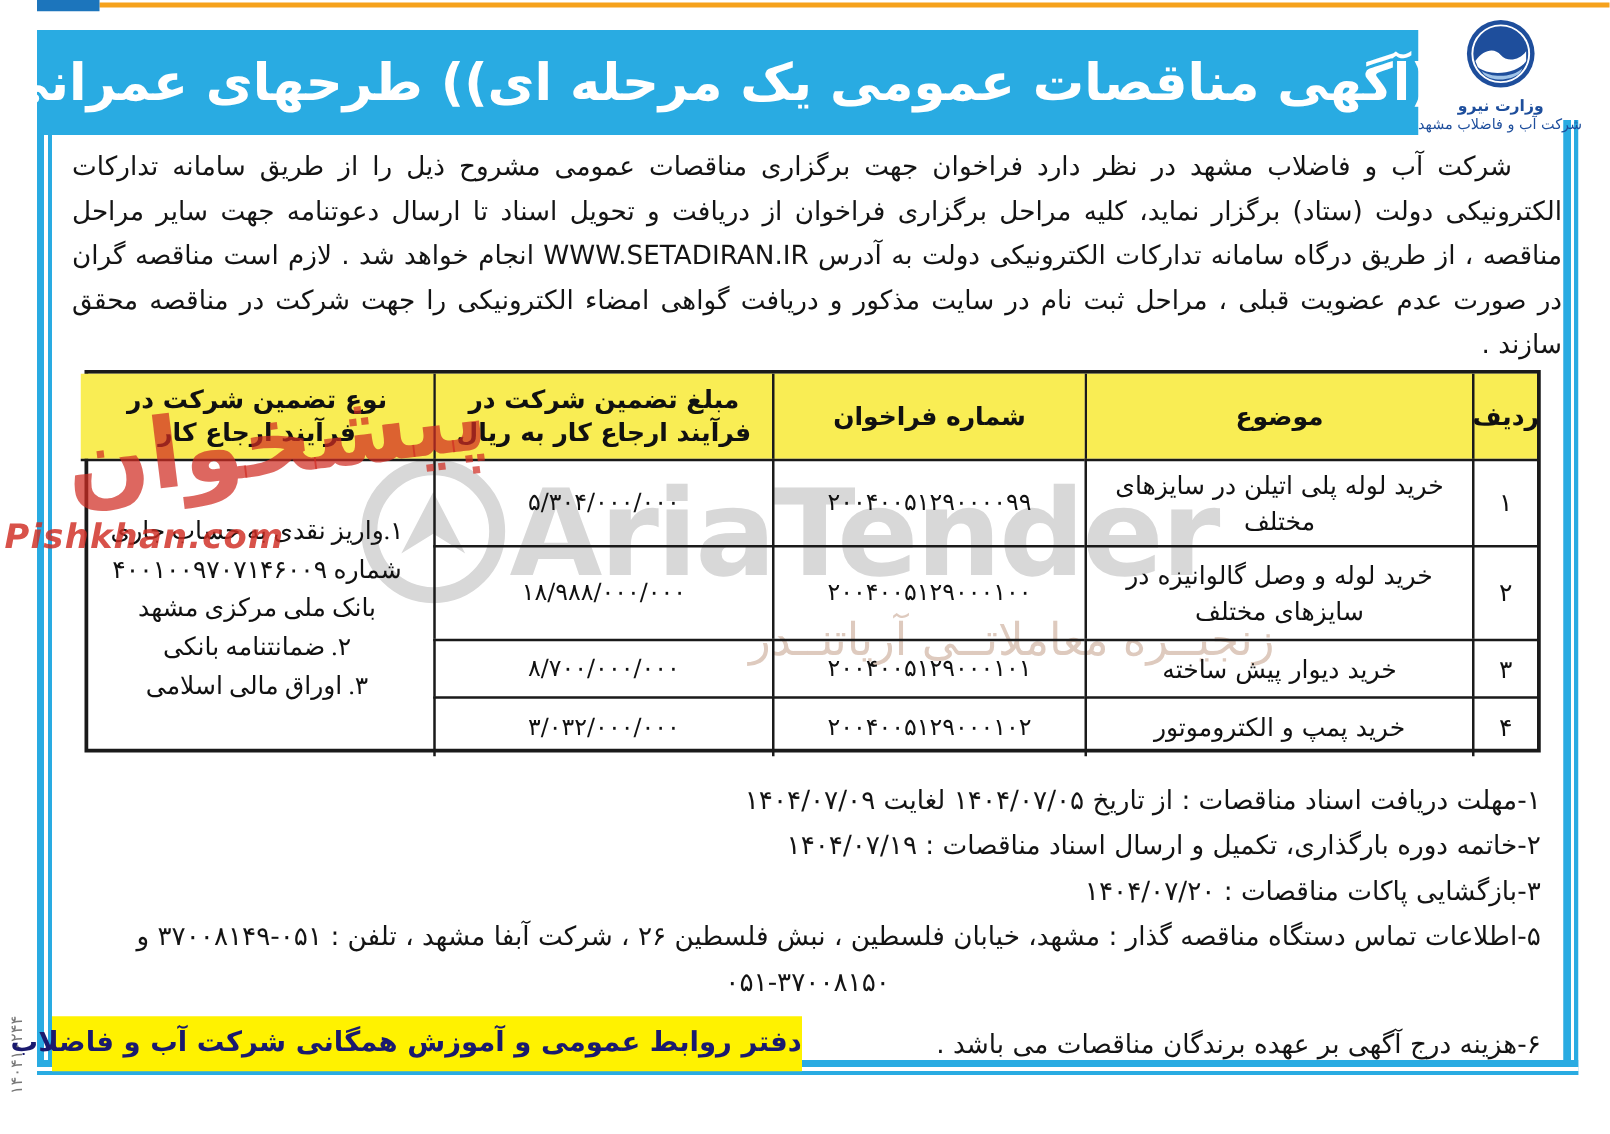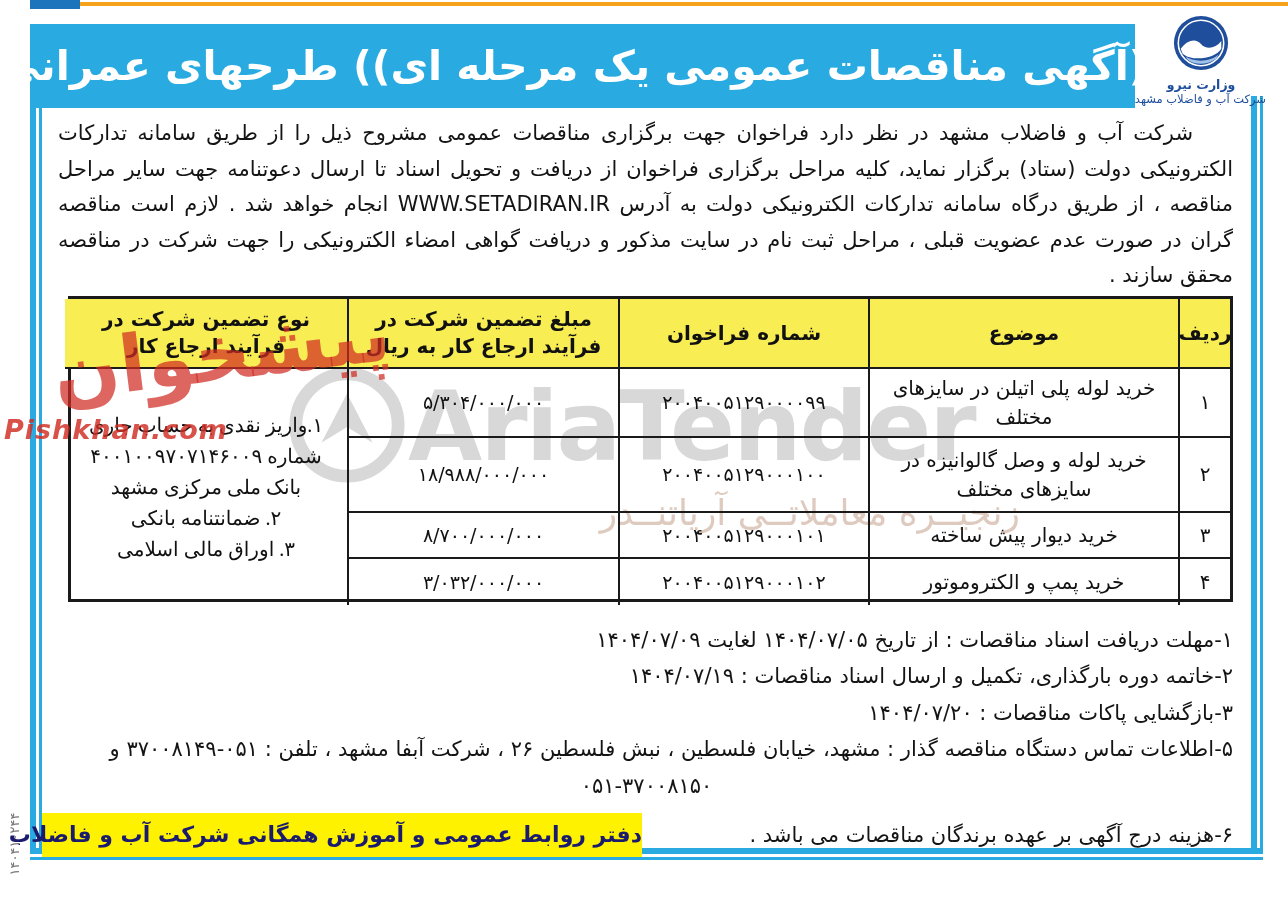--- a/index.html
+++ b/index.html
@@ -19,21 +19,21 @@
     background:linear-gradient(180deg,#29ABE2 0 6px,#ffffff 6px 9px,#29ABE2 9px 12px);}
   
   .band{position:absolute;left:30px;top:24px;width:1105px;height:84px;background:#29ABE2;
     display:flex;align-items:center;justify-content:center;z-index:2;}
   .band .title{color:#ffffff;font-size:41px;font-weight:bold;white-space:nowrap;}
   
   .logo{position:absolute;left:1136px;top:14px;width:130px;height:112px;text-align:center;z-index:2;}
   .logo .ministry{font-size:12.5px;font-weight:bold;color:#1E4E9C;margin-top:1px;}
   .logo .company{font-size:11.5px;color:#1E4E9C;white-space:nowrap;}
   
-  .intro{position:absolute;right:55px;left:58px;top:116px;font-size:21px;line-height:35.5px;
+  .intro{position:absolute;right:38px;left:58px;top:116px;font-size:21px;line-height:35.5px;
     text-align:justify;text-indent:40px;color:#141414;z-index:2;}
   
   .ttable{position:absolute;top:296px;right:55px;width:1165px;height:306px;display:grid;direction:rtl;
     grid-template-columns:52px 310px 250px 271px 282px;
     grid-template-rows:68px 69px 75px 46px 48px;
     border:3px solid #1a1a1a;z-index:2;box-sizing:border-box;}
   .tc{display:flex;align-items:center;justify-content:center;text-align:center;
     padding:2px 6px;box-sizing:border-box;font-size:20px;line-height:29px;color:#111;}
   .tc.e{border-left:2px solid #1a1a1a;}
   .th{background:#F9ED54;font-weight:bold;font-size:20px;line-height:27px;}

